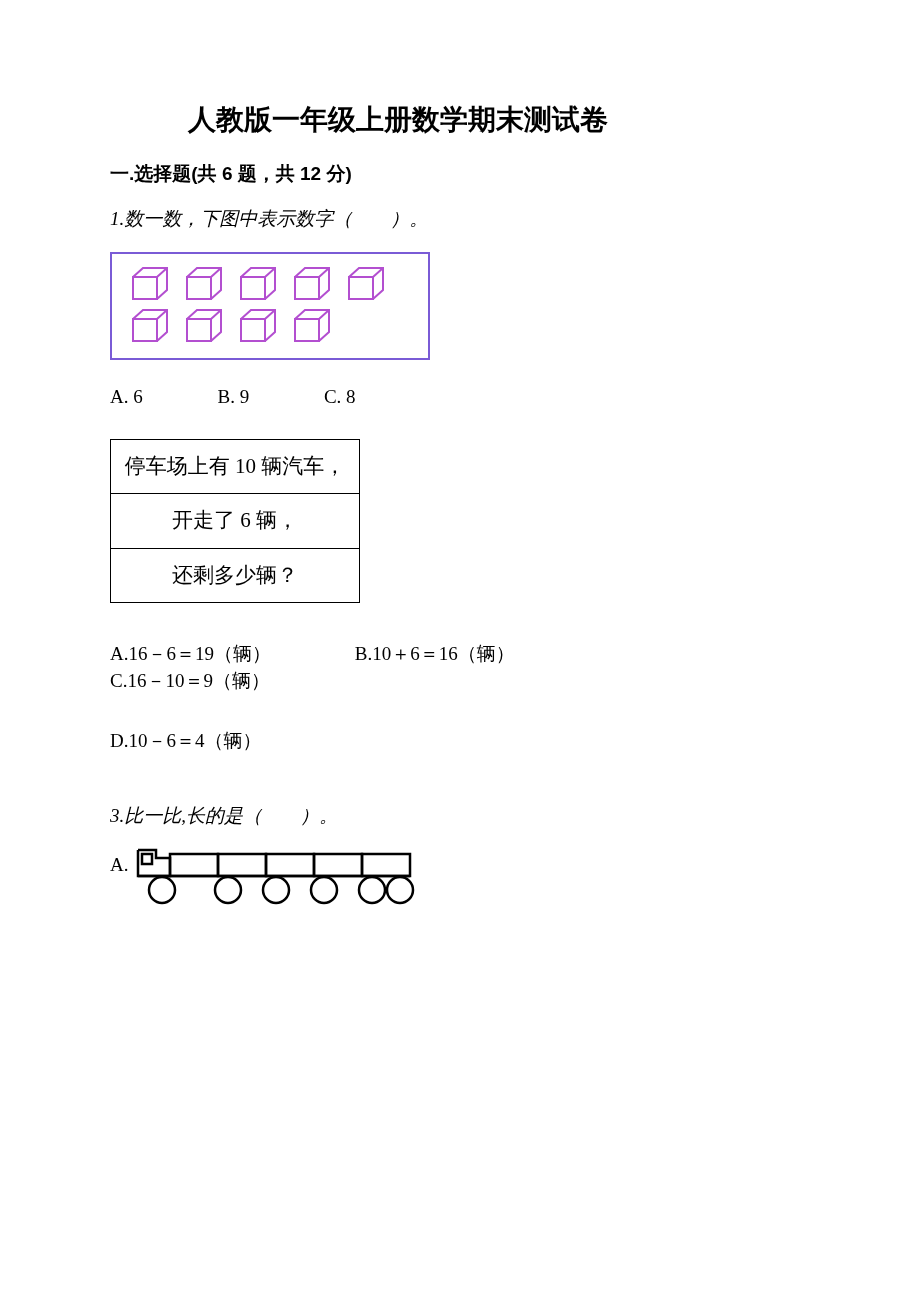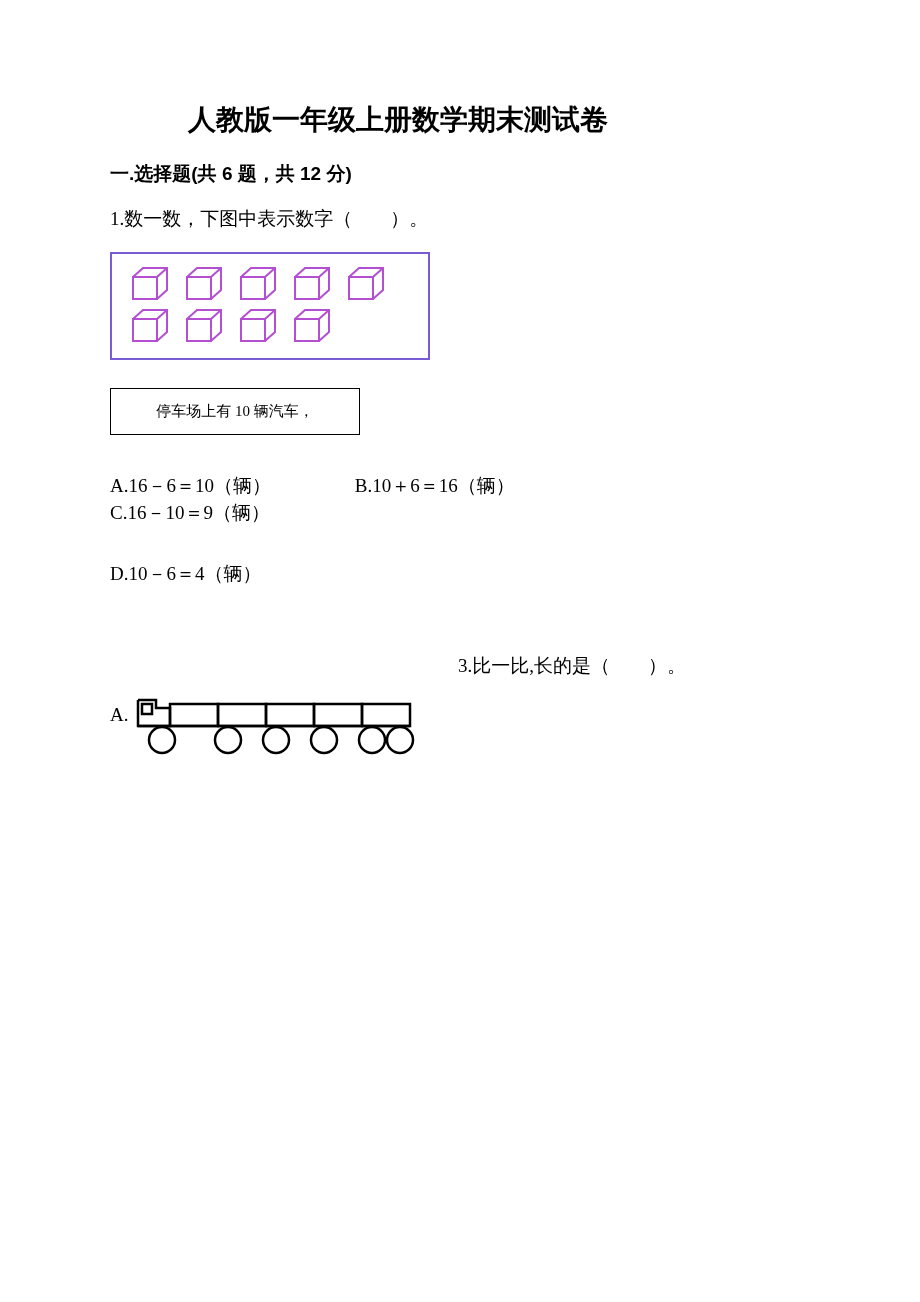--- a/index.html
+++ b/index.html
@@ -28,20 +28,21 @@
     margin-bottom: 22px;
   }
   .section-head {
     font-family: Liberation Sans, sans-serif;
     font-weight: bold;
     font-size: 19px;
     margin-bottom: 18px;
   }
   .line {
     margin-bottom: 20px;
+    font-style: italic;
   }
   .gap-top { margin-top: 28px; }
   .gap-top-lg { margin-top: 55px; }
   .cubes-box {
     width: 320px;
     padding: 12px 18px 14px 18px;
     border: 2px solid #7a5bd6;
     box-sizing: border-box;
     margin-bottom: 24px;
   }
@@ -51,30 +52,30 @@
   .q1-opts span { display: inline-block; margin-right: 70px; font-family: "SimSun", serif; }
   .q2-table {
     border-collapse: collapse;
     width: 250px;
     margin-bottom: 30px;
   }
   .q2-table td {
     border: 1.5px solid #000;
     text-align: center;
     padding: 12px 8px;
-    font-size: 15px;
+    font-size: 21px;
     font-family: "SimSun", serif;
   }
   .q2-opts-row1 { margin-bottom: 34px; }
   .q2-opts-row1 span { display:inline-block; }
   .q2-optA { width: 240px; }
   .q2-optB { width: 260px; margin-top: 8px; }
   .q2-optC { }
   .q2-optD { display:inline-block; }
-  .q3-line { margin-top: 66px; margin-bottom: 18px; text-align: right; }
+  .q3-line { margin-top: 48px; margin-bottom: 18px; }
   .truck-row { display: flex; align-items: flex-start; }
   .truck-label { font-family: "SimSun", serif; margin-right: 4px; padding-top: 4px; }
   svg { display: block; }
 </style>
 </head>
 <body>
 
 <div class="page">
 
   <div class="title">人教版一年级上册数学期末测试卷</div>
@@ -146,32 +147,43 @@
       <svg width="40" height="36">
           <g fill="none" stroke="#b34fd0" stroke-width="2">
             <rect x="3" y="11" width="24" height="22"></rect>
             <polyline points="3,11 13,2 37,2 37,24 27,33"></polyline>
             <line x1="27" y1="11" x2="37" y2="2"></line>
           </g>
         </svg>
     </div>
   </div>
 
+  <div class="opt-row q1-opts">
+    <span>A. 6</span>
+    <span>B. 9</span>
+    <span>C. 8</span>
+  </div>
 
 
   <table class="q2-table gap-top">
     <tbody>
         <tr>
           <td>停车场上有 10 辆汽车，</td>
         </tr>
+    <tr>
+          <td>开走了 6 辆，</td>
+        </tr>
+    <tr>
+          <td>还剩多少辆？</td>
+        </tr>
   </tbody>
     </table>
 
   <div class="q2-opts-row1">
-    <span class="q2-optA">A.16－6＝10（辆）</span>
+    <span class="q2-optA">A.16－6＝19（辆）</span>
     <span class="q2-optB">B.10＋6＝16（辆）</span>
     <span class="q2-optC">C.16－10＝9（辆）</span>
   </div>
   <div>
     <span class="q2-optD">D.10－6＝4（辆）</span>
   </div>
 
   <div class="line q3-line">3.比一比,长的是（　　）。</div>
 
   <div class="truck-row">

